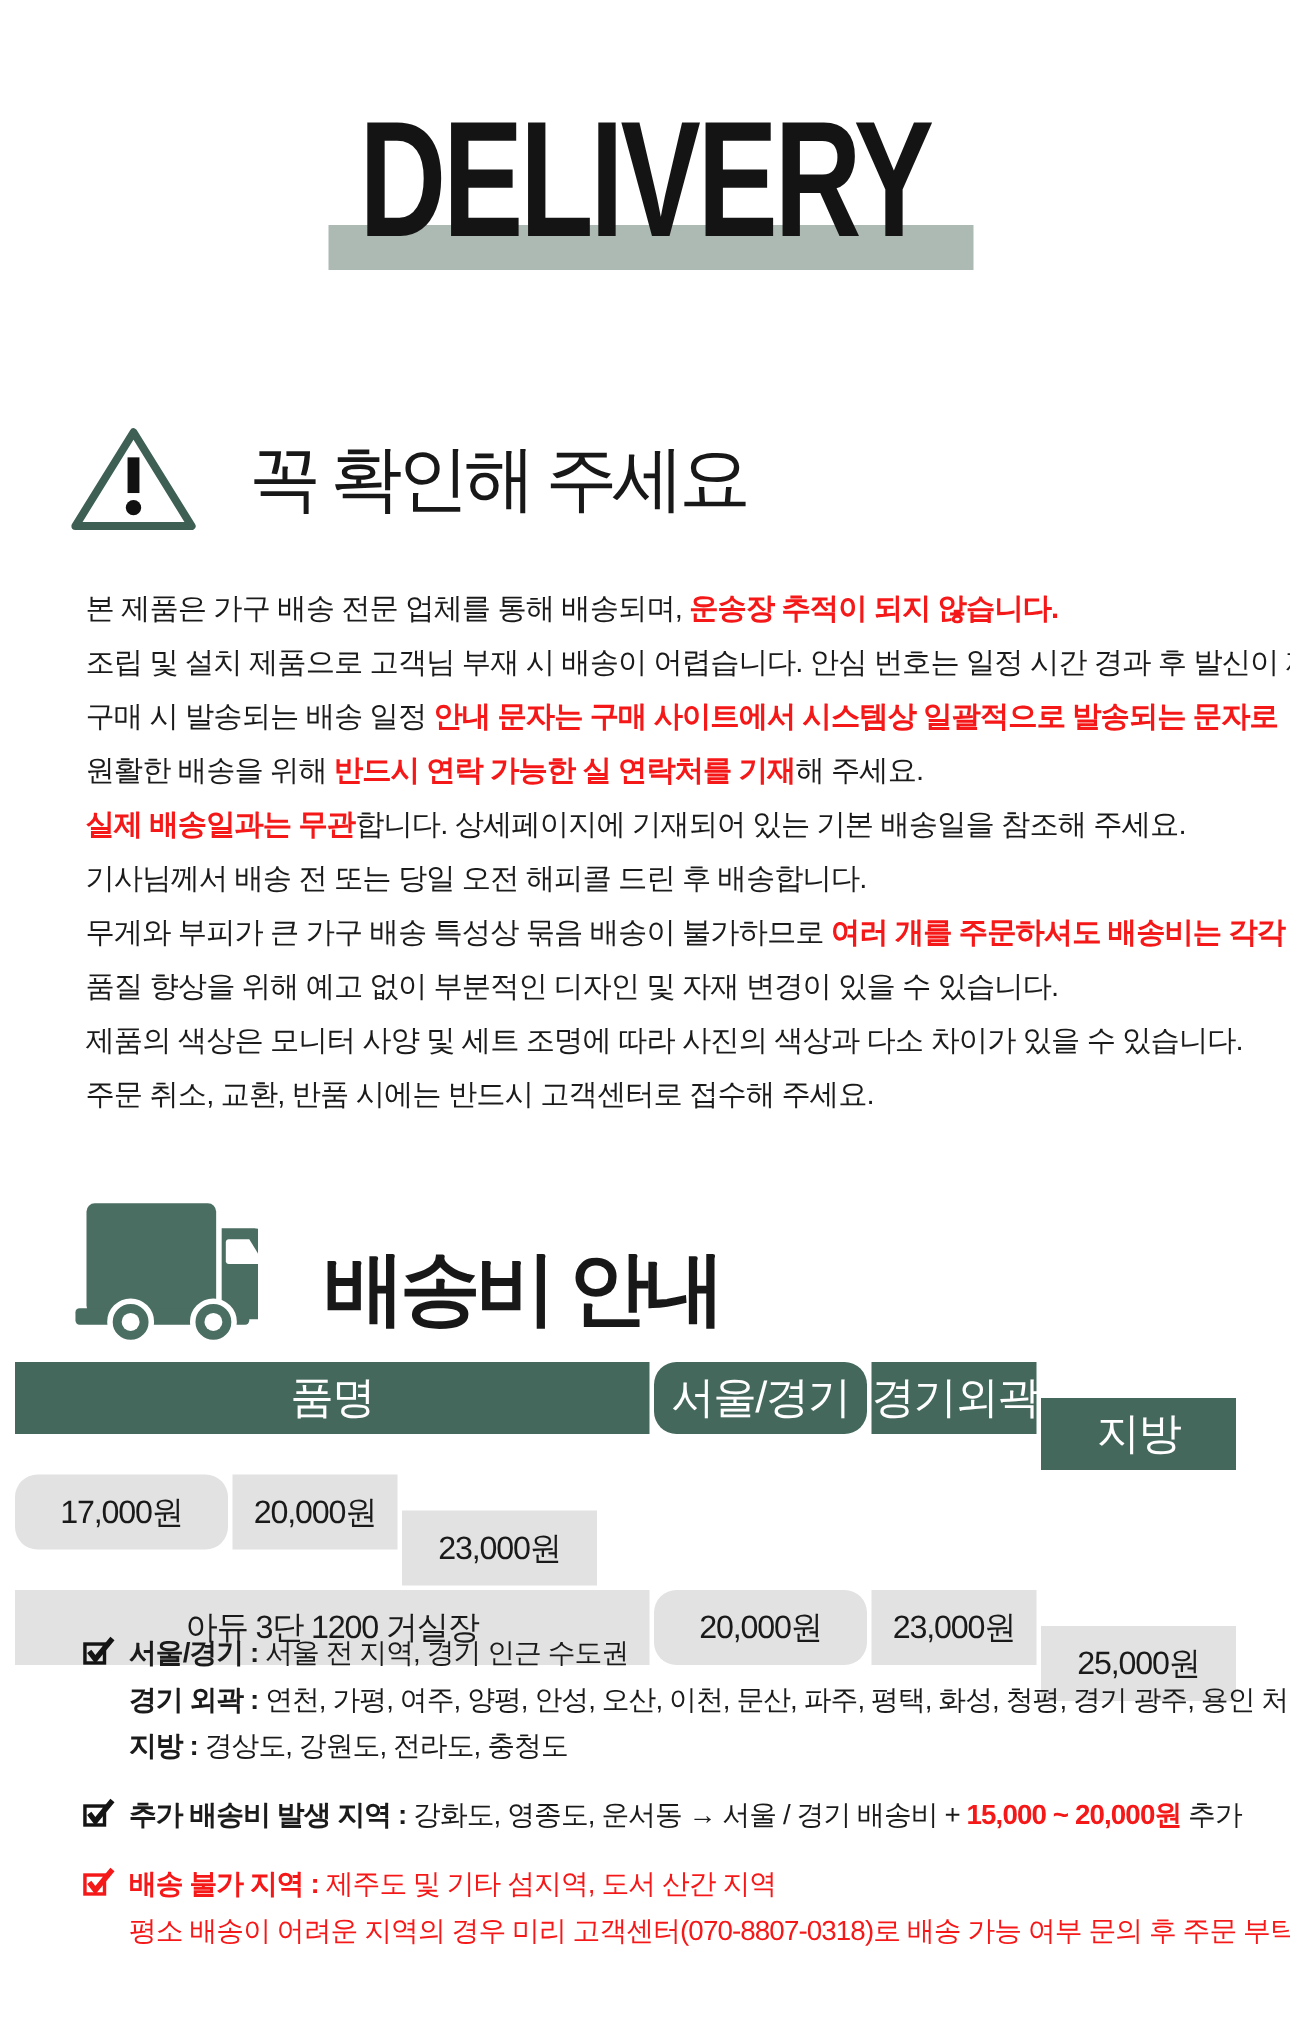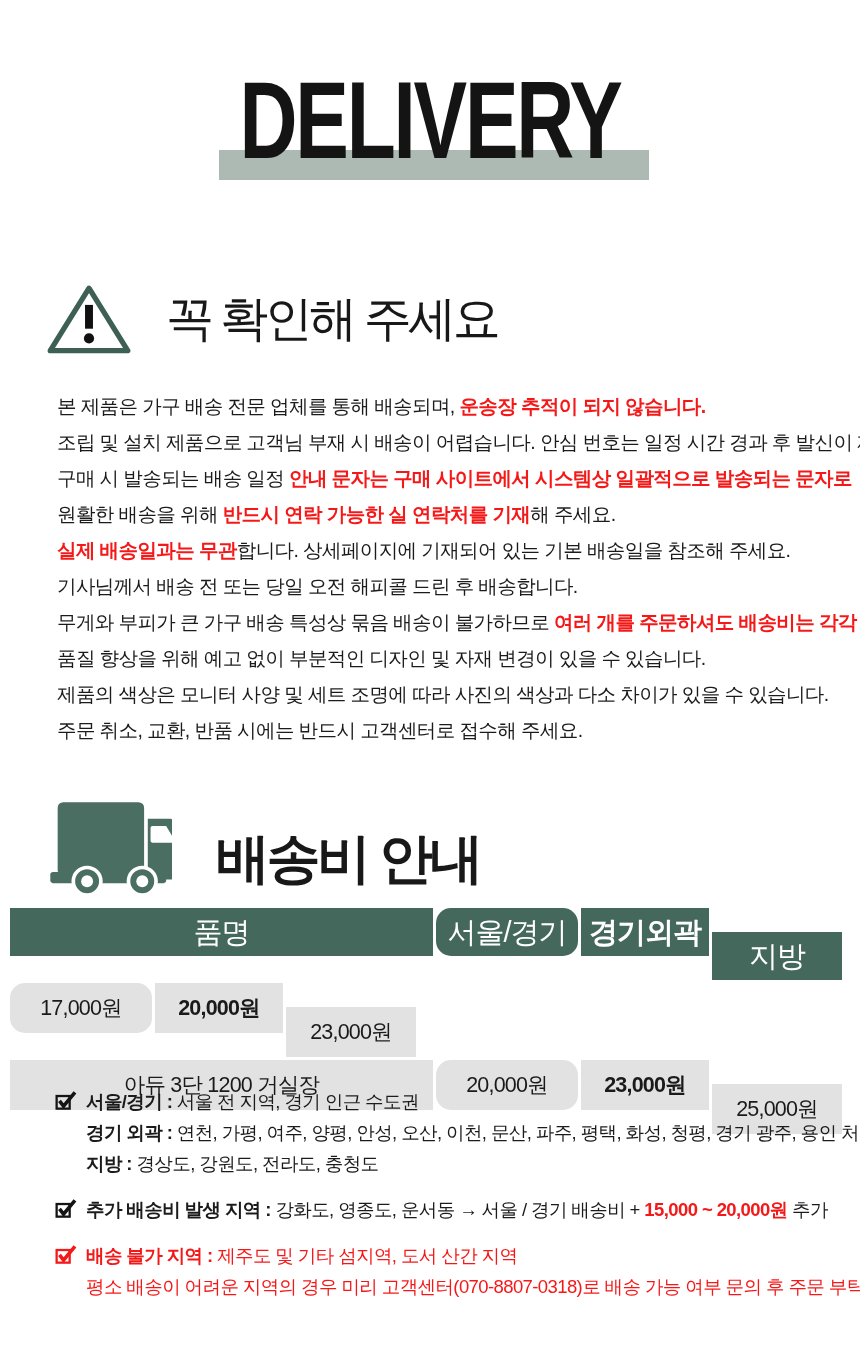--- a/index.html
+++ b/index.html
@@ -19,21 +19,21 @@
   .notice-heading{margin:0;font-size:48px;font-weight:normal;color:#181818;letter-spacing:-3.5px;}
   .notice-paragraph{position:absolute;left:57px;top:388px;width:780px;}
   .notice-line{margin:0;font-size:19.5px;line-height:36px;letter-spacing:-0.6px;white-space:nowrap;}
   
   .shipping-head{position:absolute;left:50px;top:793px;display:flex;align-items:flex-end;gap:44px;}
   .shipping-heading{margin:0;font-size:54px;font-weight:bold;color:#181818;letter-spacing:-3.5px;}
   .fee-table{position:absolute;left:10px;top:908px;width:840px;}
   .fee-row{display:flex;margin-bottom:3px;}
   .cell{margin-right:3px;text-align:center;white-space:nowrap;}
   .cell:last-child{margin-right:0;margin-top:24px;}
-  .c0{width:423px;}.c1{width:142px;border-radius:15px;}.c2{width:128px;font-weight:bold;}.c3{width:130px;}
+  .c0{width:423px;}.c1{width:142px;border-radius:15px;}.c2{width:110px;}.c3{width:130px;}
   .head-cell{background:#45685d;color:#ffffff;height:48px;line-height:48px;font-size:29px;letter-spacing:-1px;}
   .body-cell{background:#e2e2e2;color:#1a1a1a;height:50px;line-height:50px;font-size:21.5px;letter-spacing:-0.8px;}
   
   .shipping-notes{position:absolute;left:55px;top:1086px;width:796px;}
   .note{margin:0 0 15px 0;}
   .note-line{margin:0;font-size:18.5px;line-height:31px;letter-spacing:-0.6px;white-space:nowrap;}
   .note-line.indent{padding-left:31px;}
   .cb{margin-right:9px;vertical-align:-3px;}
   
   .seg-n{color:#1b1b1b;}

